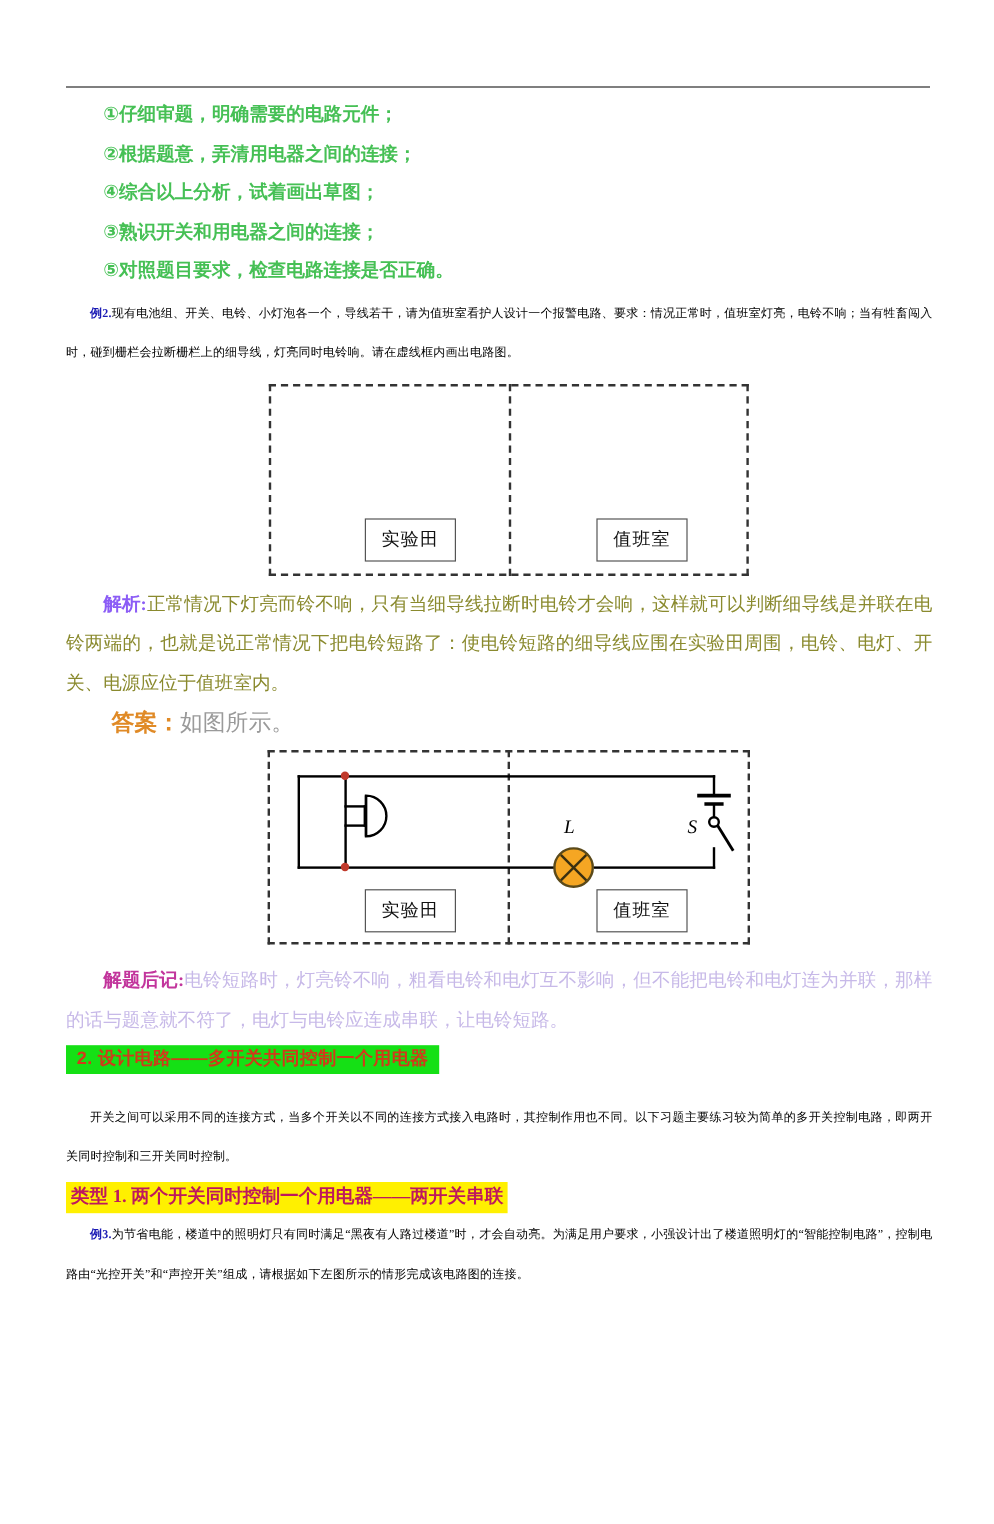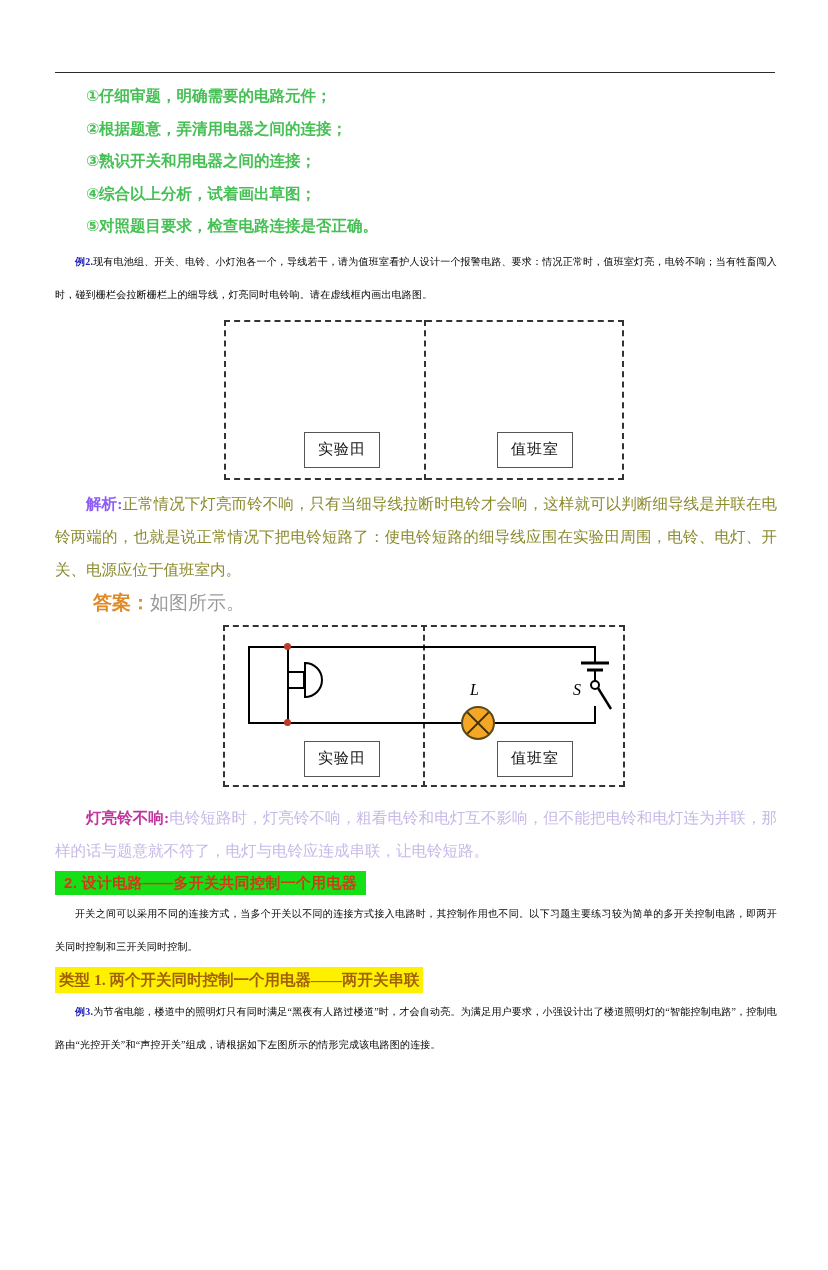--- a/index.html
+++ b/index.html
@@ -88,21 +88,21 @@
     font-weight:bold;
     font-size:15px;
     line-height:22px;
     padding:1px 9px;
     font-family:"Liberation Sans","DejaVu Sans",sans-serif;
     letter-spacing:.3px;
   }
   .hl-yellow{
     display:inline-block;
     background:#fff000;
-    color:#a16207;
+    color:#be185d;
     font-weight:bold;
     font-size:15.5px;
     line-height:24px;
     padding:1px 4px;
   }
   .heading-row{margin:4px 0 2px 0;}
 
   
   .fig{
     position:relative;
@@ -160,22 +160,22 @@
 
 <div class="page">
 
   <div class="top-rule"></div>
 
   <div class="content">
 
     <div class="steps">
       <div class="step">①仔细审题，明确需要的电路元件；</div>
       <div class="step">②根据题意，弄清用电器之间的连接；</div>
+      <div class="step">④综合以上分析，试着画出草图；</div>
       <div class="step">③熟识开关和用电器之间的连接；</div>
-      <div class="step">④综合以上分析，试着画出草图；</div>
       <div class="step">⑤对照题目要求，检查电路连接是否正确。</div>
     </div>
 
     <p class="para indent" style="margin-top:2px;"><span class="ex-label">例</span><span class="ex-num">2.</span><span>现有电池组、开关、电铃、小灯泡各一个，导线若干，请为值班室看护人设计一个报警电路、要求：情况正常时，值班室灯亮，电铃不响；当有牲畜闯入时，碰到栅栏会拉断栅栏上的细导线，灯亮同时电铃响。请在虚线框内画出电路图。</span></p>
 
     <div class="fig" style="height:170px;width:722px;margin-top:6px;">
       <div class="dashed-frame" style="left:169px;top:3px;width:400px;height:160px;"></div>
       <div class="divider-dash" style="left:369px;top:3px;height:160px;"></div>
       <div class="room-box" style="left:249px;top:115px;width:76px;height:36px;">
           <span>实验田</span>
@@ -226,27 +226,27 @@
       <span class="lbl-italic" style="left:518px;top:58px;">S</span>
 
       <div class="room-box" style="left:249px;top:118px;width:76px;height:36px;">
           <span>实验田</span>
         </div>
       <div class="room-box" style="left:442px;top:118px;width:76px;height:36px;">
           <span>值班室</span>
         </div>
     </div>
 
-    <p class="houji"><span class="lbl">灯亮铃不响:</span><span>电铃短路时，灯亮铃不响，粗看电铃和电灯互不影响，但不能把电铃和电灯连为并联，那样的话与题意就不符了，电灯与电铃应连成串联，让电铃短路。</span></p>
+    <p class="houji"><span class="lbl">解题后记:</span><span>电铃短路时，灯亮铃不响，粗看电铃和电灯互不影响，但不能把电铃和电灯连为并联，那样的话与题意就不符了，电灯与电铃应连成串联，让电铃短路。</span></p>
 
     <div class="heading-row">
       <span class="hl-green">2. 设计电路——多开关共同控制一个用电器</span>
     </div>
 
-    <p class="para indent" style="margin-top:2px;">开关之间可以采用不同的连接方式，当多个开关以不同的连接方式接入电路时，其控制作用也不同。以下习题主要练习较为简单的多开关控制电路，即两开关同时控制和三开关同时控制。</p>
+    <p class="para indent" style="margin-top:20px;">开关之间可以采用不同的连接方式，当多个开关以不同的连接方式接入电路时，其控制作用也不同。以下习题主要练习较为简单的多开关控制电路，即两开关同时控制和三开关同时控制。</p>
 
     <div class="heading-row">
       <span class="hl-yellow">类型 1. 两个开关同时控制一个用电器——两开关串联</span>
     </div>
 
     <p class="para indent" style="margin-top:2px;"><span class="ex-label">例</span><span class="ex-num">3.</span><span>为节省电能，楼道中的照明灯只有同时满足“黑夜有人路过楼道”时，才会自动亮。为满足用户要求，小强设计出了楼道照明灯的“智能控制电路”，控制电路由“光控开关”和“声控开关”组成，请根据如下左图所示的情形完成该电路图的连接。</span></p>
 
   </div>
 </div>
 

